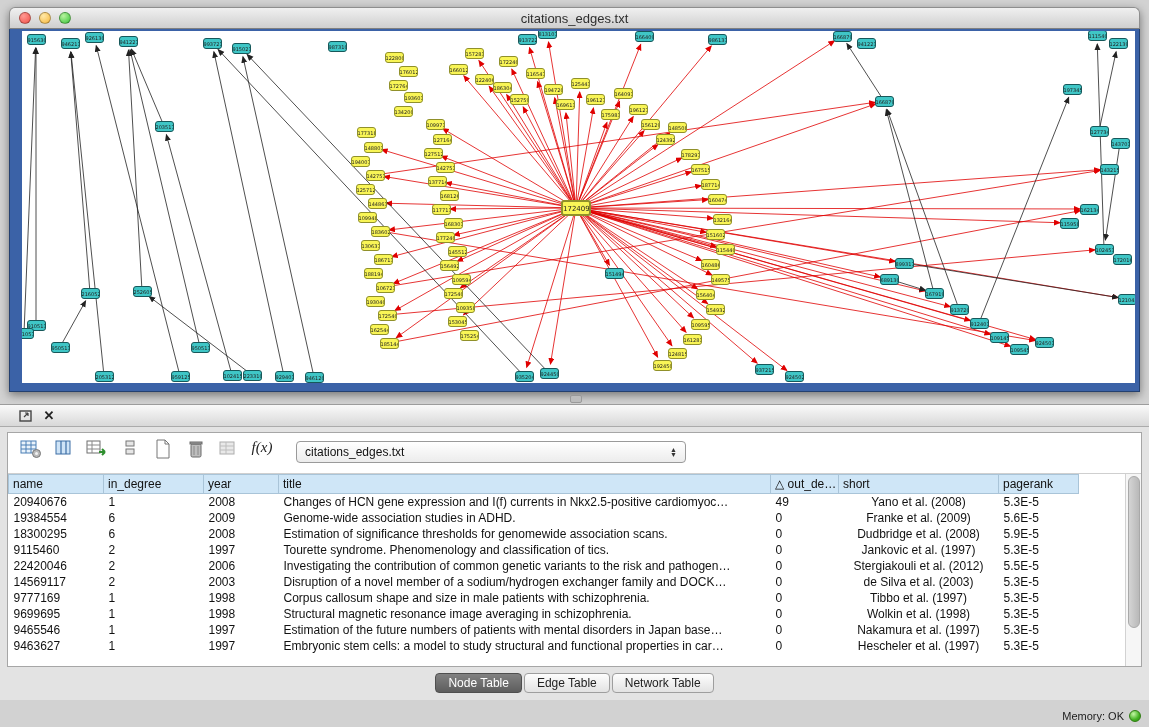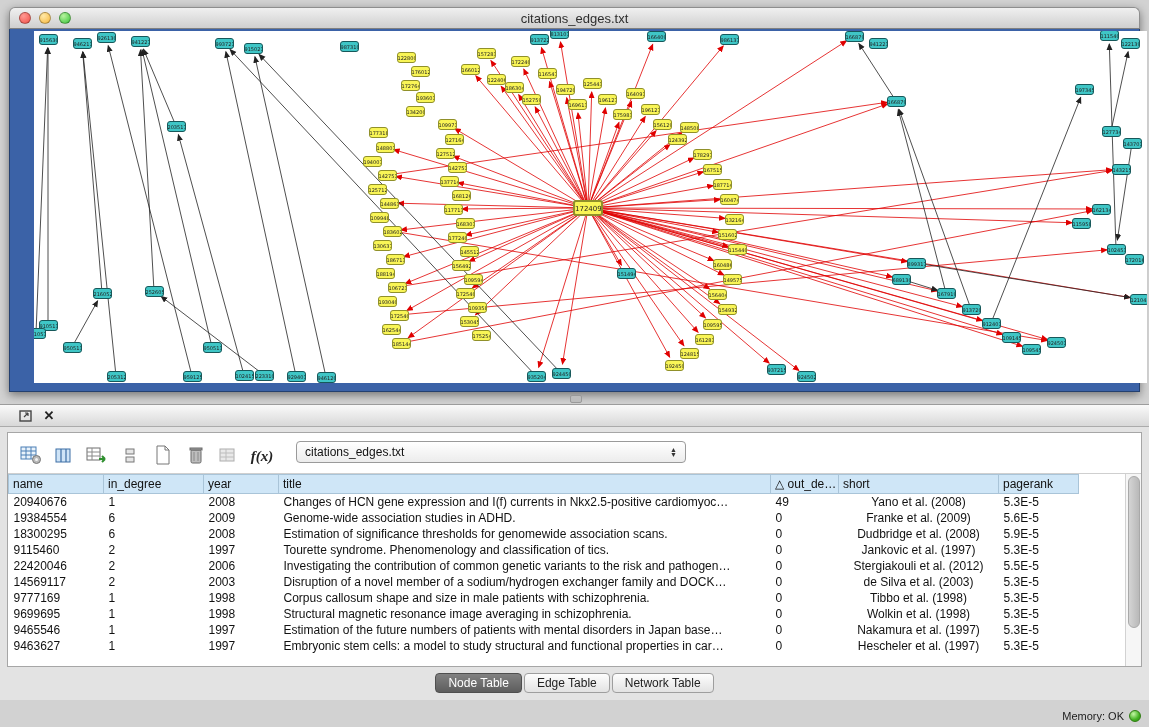--- a/index.html
+++ b/index.html
@@ -14,21 +14,21 @@
   .titlebar{height:22px;background:linear-gradient(#f0f0f0,#cfcfcf);
     border:1px solid #8e8e8e;border-bottom:1px solid #808080;
     border-radius:6px 6px 0 0;position:relative;box-sizing:border-box;}
   .traffic{position:absolute;left:9px;top:4px;display:flex;gap:8px;}
   .light{width:12px;height:12px;border-radius:50%;box-sizing:border-box;border:1px solid rgba(0,0,0,.3);}
   .light.red{background:radial-gradient(circle at 35% 30%,#ff9a93,#f25048);}
   .light.yellow{background:radial-gradient(circle at 35% 30%,#ffe9a8,#f6b73c);}
   .light.green{background:radial-gradient(circle at 35% 30%,#b9f3a0,#37c437);}
   .title-text{text-align:center;font-size:13px;line-height:21px;color:#2e2e2e;}
   .frame{position:absolute;top:22px;left:0;right:0;bottom:0;background:#3b62a7;
-    border:1px solid #24406f;border-top:none;padding:2px 8px 9px 24px;box-sizing:border-box;}
+    border:1px solid #24406f;border-top:none;padding:2px 8px 9px 12px;box-sizing:border-box;}
   .canvas{position:relative;width:1113px;height:352px;background:#ffffff;overflow:hidden;}
   #edges-svg{position:absolute;left:0;top:0;}
   .node{position:absolute;width:19px;height:11px;border-radius:3px;font-size:5px;
     line-height:10px;text-align:center;overflow:hidden;box-sizing:border-box;color:#222;
     font-family:"DejaVu Sans",sans-serif;cursor:default;}
   .node.t{background:#3fc6c6;border:1px solid #17585a;}
   .node.y{background:#f9f556;border:1px solid #90902a;}
   .node.big{width:30px;height:16px;font-size:7px;line-height:15px;border-width:2px;z-index:3;}
   
   .divider-handle{position:absolute;left:570px;top:395px;width:10px;height:6px;
@@ -39,21 +39,21 @@
   .panel-header{height:21px;background:linear-gradient(#fafafa,#d8d8d8);
     border-bottom:1px solid #ababab;display:flex;align-items:center;padding:0 9px;
     font-size:12px;color:#1e1e1e;}
   .panel-header .ph-title{flex:1;}
   .ph-icon{width:16px;height:14px;margin-left:8px;display:flex;align-items:center;
     justify-content:center;cursor:default;}
   .ph-close{font-size:13px;font-weight:bold;color:#222;}
   .panel-content{position:absolute;left:7px;right:7px;top:27px;bottom:33px;
     background:#ffffff;border:1px solid #a6a6a6;}
   .toolbar{height:38px;display:flex;align-items:center;gap:7px;padding:0 10px;}
-  .tb-btn{width:26px;height:26px;display:flex;align-items:flex-end;justify-content:center;border-radius:3px;font-weight:bold;}
+  .tb-btn{width:26px;height:26px;display:flex;align-items:flex-start;justify-content:center;border-radius:3px;}
   .fx{font-style:italic;font-family:"Liberation Serif",serif;font-size:15px;color:#222;}
   .combo{width:390px;height:22px;border:1px solid #9a9a9a;border-radius:4px;
     background:linear-gradient(#ffffff,#ececec);display:flex;align-items:center;
     padding:0 8px;font-size:12px;color:#111;margin-left:14px;box-sizing:border-box;}
   .combo-arrows{margin-left:auto;display:flex;flex-direction:column;line-height:5px;
     font-size:7px;color:#333;}
   
   .table-wrap{position:absolute;top:40px;left:0;right:0;bottom:0;overflow:hidden;border-top:1px solid #cfcfcf;}
   table{border-collapse:collapse;table-layout:fixed;width:1070px;font-size:12px;color:#111;}
   th{background:#cfe6f7;border:1px solid #a9c4d8;font-weight:normal;height:18px;
@@ -474,21 +474,21 @@
               <td class="a4">0</td>
               <td class="a5">de Silva et al. (2003)</td>
               <td class="a6">5.3E-5</td>
             </tr>
             <tr>
               <td class="a0">9777169</td>
               <td class="a1">1</td>
               <td class="a2">1998</td>
               <td class="a3">Corpus callosum shape and size in male patients with schizophrenia.</td>
               <td class="a4">0</td>
-              <td class="a5">Tibbo et al. (1998)</td>
+              <td class="a5">Tibbo et al. (1997)</td>
               <td class="a6">5.3E-5</td>
             </tr>
             <tr>
               <td class="a0">9699695</td>
               <td class="a1">1</td>
               <td class="a2">1998</td>
               <td class="a3">Structural magnetic resonance image averaging in schizophrenia.</td>
               <td class="a4">0</td>
               <td class="a5">Wolkin et al. (1998)</td>
               <td class="a6">5.3E-5</td>

